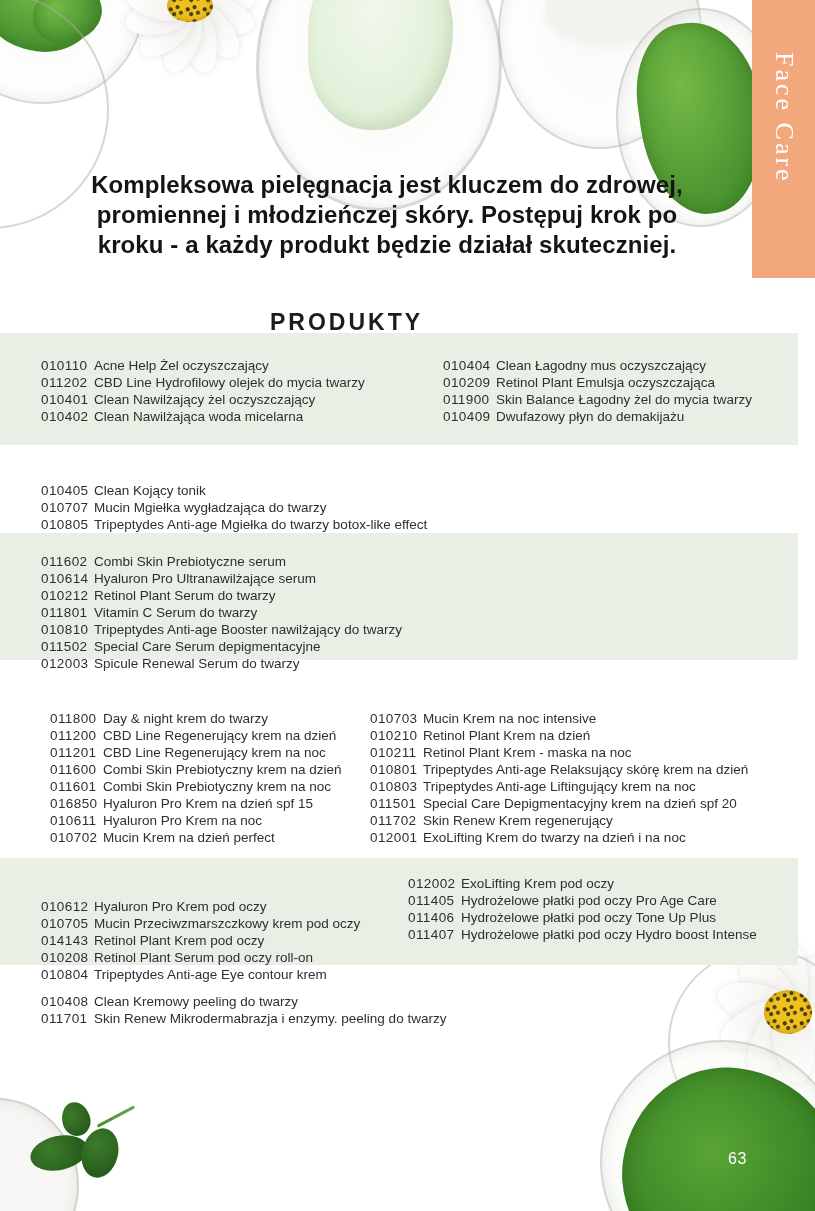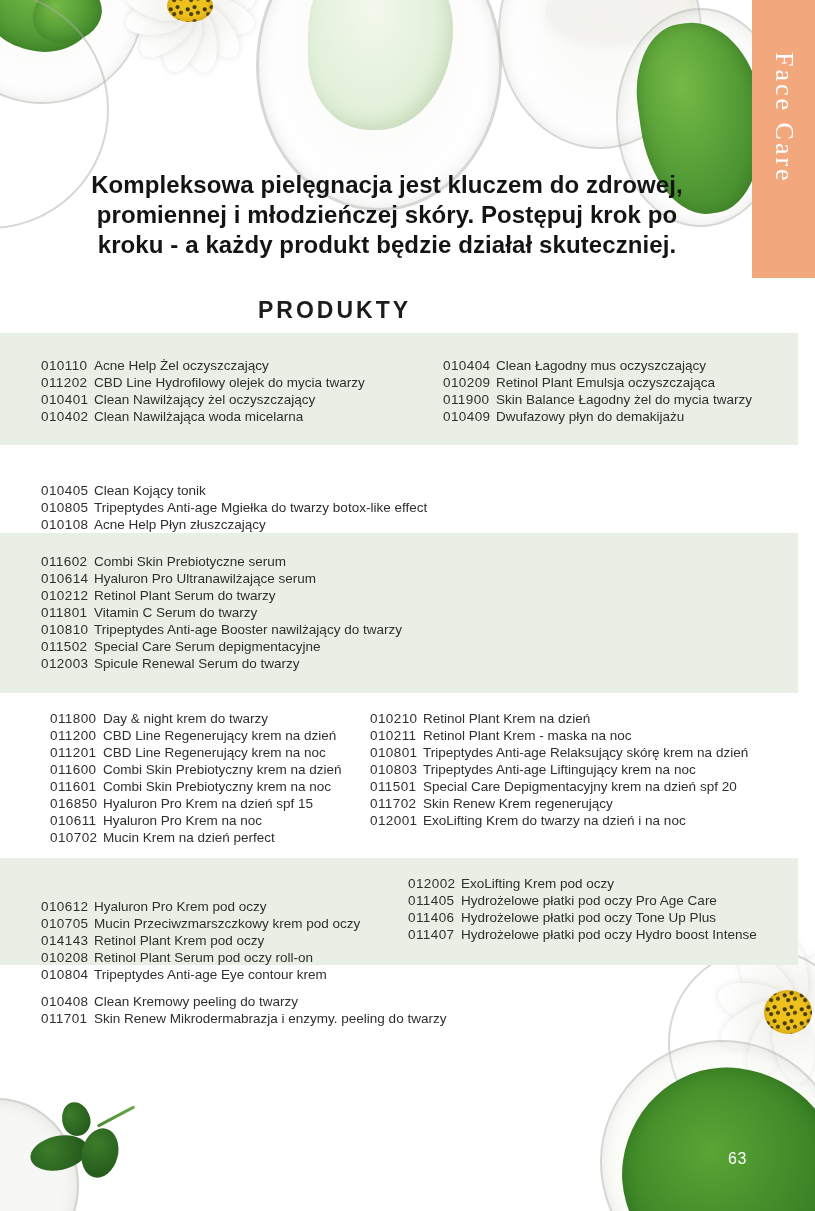--- a/index.html
+++ b/index.html
@@ -39,32 +39,32 @@
   
   .banner{position:absolute;left:752px;top:0;width:63px;height:278px;background:#F3A77D;z-index:4;
           display:flex;justify-content:center;}
   .banner-label{writing-mode:vertical-rl;font-family:"Liberation Serif",serif;color:#ffffff;
           font-size:26px;letter-spacing:3px;padding-top:52px;}
 
   
   .intro{position:absolute;z-index:3;top:170px;left:42px;width:690px;margin:0;
          text-align:center;font-size:24px;line-height:30px;font-weight:600;color:#141414;
          letter-spacing:.1px;white-space:pre-line;}
-  .heading{position:absolute;z-index:3;top:297px;left:0;width:669px;margin:0;text-align:center;
+  .heading{position:absolute;z-index:3;top:297px;left:0;width:669px;margin:12px;text-align:center;
          font-size:23px;font-weight:600;letter-spacing:3px;color:#1c1c1c;}
 
   
   .sec{position:absolute;left:0;width:798px;z-index:2;}
   .sec.green{background:#E9EFE4;}
   .sec .col{position:absolute;}
   .sec1{top:333px;height:112px;}
   .sec1 .col-a{left:41px;top:24px;} .sec1 .col-b{left:443px;top:24px;}
   .sec2{top:449px;height:75px;}
   .sec2 .col-a{left:41px;top:6px;margin-top:27px;}
-  .sec3{top:533px;height:160px;}
+  .sec3{top:533px;height:127px;}
   .sec3 .col-a{left:41px;top:20px;}
   .sec4{top:703px;height:140px;}
   .sec4 .col-a{left:41px;top:7px;margin-left:9px;} .sec4 .col-b{left:370px;top:7px;}
   .sec5{top:858px;height:107px;}
   .sec5 .col-a{left:41px;top:17px;margin-top:23px;} .sec5 .col-b{left:408px;top:17px;}
   .sec6{top:986px;height:60px;}
   .sec6 .col-a{left:41px;top:7px;}
   .row{height:17px;line-height:17px;font-size:13.5px;color:#2F2F2F;white-space:nowrap;}
   .code{display:inline-block;width:53px;letter-spacing:.4px;}
 
@@ -149,20 +149,21 @@
         <div class="row"><span class="code">010209</span><span class="pname">Retinol Plant Emulsja oczyszczająca</span></div>
         <div class="row"><span class="code">011900</span><span class="pname">Skin Balance Łagodny żel do mycia twarzy</span></div>
         <div class="row"><span class="code">010409</span><span class="pname">Dwufazowy płyn do demakijażu</span></div>
       </div>
   </section>
 
   <section class="sec sec2">
     <div class="col col-a">
 
     <div class="row"><span class="code">010405</span><span class="pname">Clean Kojący tonik</span></div>
+        <div class="row"><span class="code">010707</span><span class="pname">Mucin Mgiełka wygładzająca do twarzy</span></div>
         <div class="row"><span class="code">010805</span><span class="pname">Tripeptydes Anti-age Mgiełka do twarzy botox-like effect</span></div>
         <div class="row"><span class="code">010108</span><span class="pname">Acne Help Płyn złuszczający</span></div>
       </div>
   </section>
 
   <section class="sec sec3 green">
     <div class="col col-a">
 
     <div class="row"><span class="code">011602</span><span class="pname">Combi Skin Prebiotyczne serum</span></div>
         <div class="row"><span class="code">010614</span><span class="pname">Hyaluron Pro Ultranawilżające serum</span></div>
@@ -181,20 +182,21 @@
         <div class="row"><span class="code">011200</span><span class="pname">CBD Line Regenerujący krem na dzień</span></div>
         <div class="row"><span class="code">011201</span><span class="pname">CBD Line Regenerujący krem na noc</span></div>
         <div class="row"><span class="code">011600</span><span class="pname">Combi Skin Prebiotyczny krem na dzień</span></div>
         <div class="row"><span class="code">011601</span><span class="pname">Combi Skin Prebiotyczny krem na noc</span></div>
         <div class="row"><span class="code">016850</span><span class="pname">Hyaluron Pro Krem na dzień spf 15</span></div>
         <div class="row"><span class="code">010611</span><span class="pname">Hyaluron Pro Krem na noc</span></div>
         <div class="row"><span class="code">010702</span><span class="pname">Mucin Krem na dzień perfect</span></div>
       </div>
     <div class="col col-b">
 
+    <div class="row"><span class="code">010703</span><span class="pname">Mucin Krem na noc intensive</span></div>
         <div class="row"><span class="code">010210</span><span class="pname">Retinol Plant Krem na dzień</span></div>
         <div class="row"><span class="code">010211</span><span class="pname">Retinol Plant Krem - maska na noc</span></div>
         <div class="row"><span class="code">010801</span><span class="pname">Tripeptydes Anti-age Relaksujący skórę krem na dzień</span></div>
         <div class="row"><span class="code">010803</span><span class="pname">Tripeptydes Anti-age Liftingujący krem na noc</span></div>
         <div class="row"><span class="code">011501</span><span class="pname">Special Care Depigmentacyjny krem na dzień spf 20</span></div>
         <div class="row"><span class="code">011702</span><span class="pname">Skin Renew Krem regenerujący</span></div>
         <div class="row"><span class="code">012001</span><span class="pname">ExoLifting Krem do twarzy na dzień i na noc</span></div>
       </div>
   </section>
 

